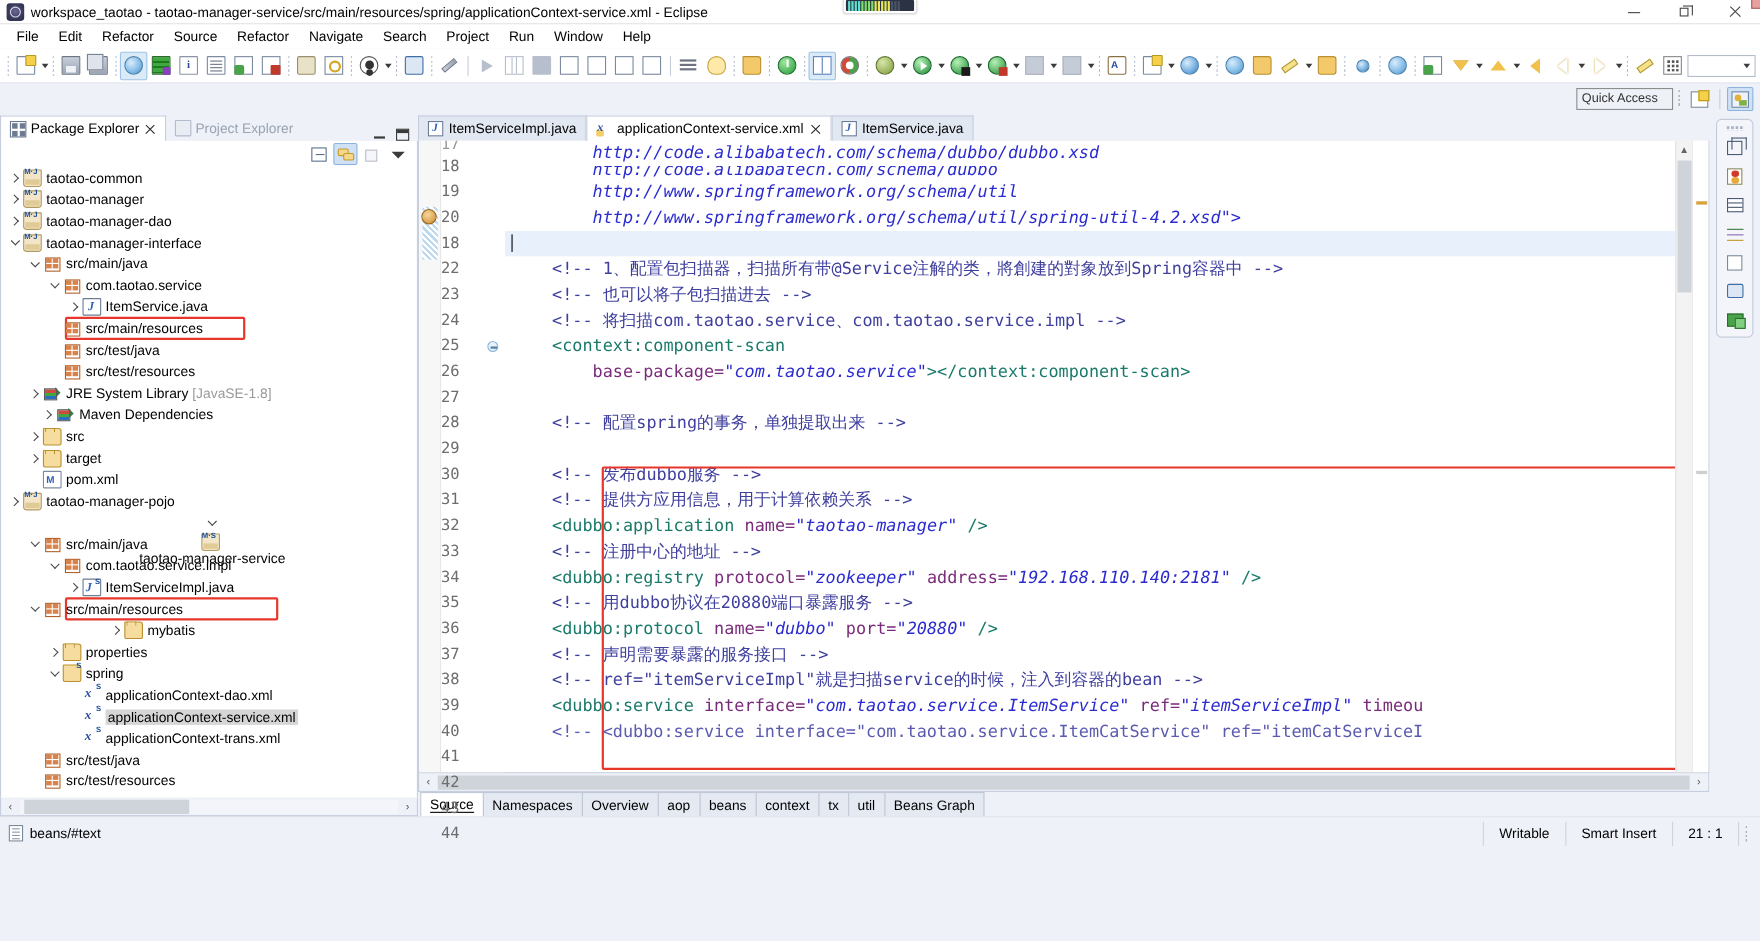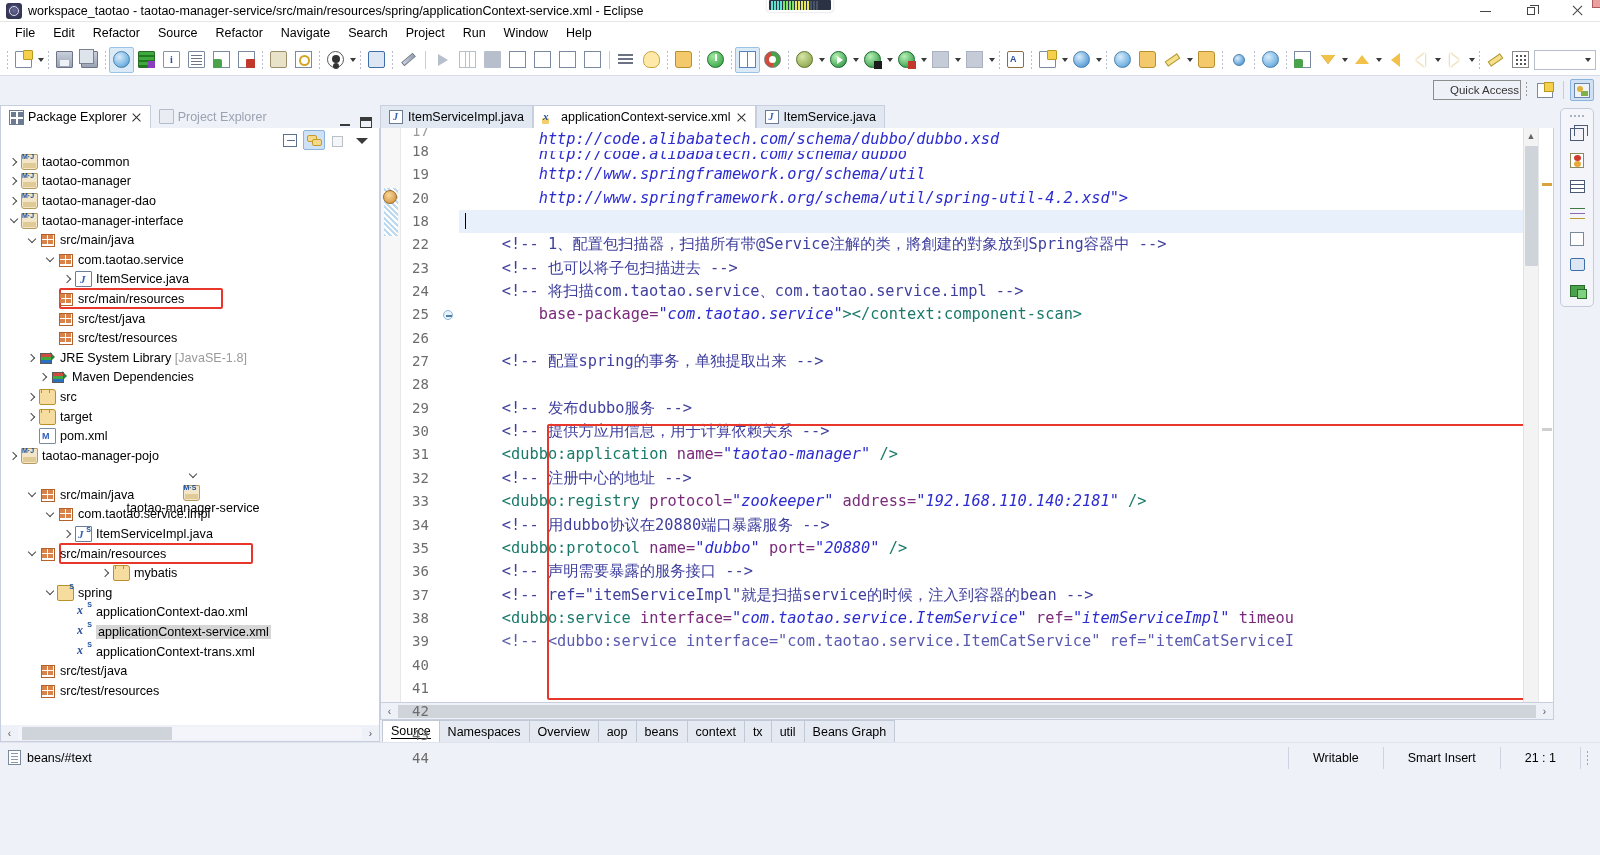--- a/index.html
+++ b/index.html
@@ -134,21 +134,21 @@
     background:radial-gradient(#555 40%,transparent 41%) 0 0/4px 4px;}
   .i-marker{background:#f6e08a;border:1px solid #b09a3c;transform:rotate(-35deg);height:6px;width:15px;}
 
   #tb-right{ margin-left:auto; display:flex; align-items:center; padding-right:4px;}
   .tb-combo{ width:62px;height:20px;border:1px solid #b5bdca;background:#fff;display:flex;align-items:center;justify-content:flex-end;padding-right:4px;}
   .tb-combo:after{content:"";border-left:3.5px solid transparent;border-right:3.5px solid transparent;border-top:4px solid #3a3a3a;}
 
   
   #qa-row{ height:28px;background:#eef1f8;display:flex;align-items:center;justify-content:flex-end;padding-right:6px;gap:2px;}
   #qa-box{ width:88px;height:20px;border:1px solid #8d8d8d;background:#eef1f8;color:#333;
-    font-size:11.5px;display:flex;align-items:center;padding-left:16px;}
+    font-size:11.5px;display:flex;align-items:center;padding-left:4px;}
   .qa-dots{width:8px;height:20px;position:relative;}
   .qa-dots:after{content:"";position:absolute;left:3px;top:2px;width:1px;height:16px;
     background:repeating-linear-gradient(to bottom,#999 0 2px,transparent 2px 4px);}
   .persp-btn{width:24px;height:22px;display:flex;align-items:center;justify-content:center;}
   .persp-btn.active{background:#cfe2f5;border:1px solid #8ab3dd;border-radius:2px;}
   .i-persp1{width:16px;height:15px;background:#fff;border:1.2px solid #7b8aa0;position:relative;}
   .i-persp1:after{content:"";position:absolute;right:-2px;top:-2px;width:8px;height:8px;background:#f5d14b;border:1px solid #b89a20;}
   .i-persp2{width:16px;height:15px;background:#eef3fa;border:1.2px solid #6f86a8;position:relative;}
   .i-persp2:after{content:"";position:absolute;left:2px;top:2px;width:6px;height:6px;background:#e0b23c;border-radius:50%;}
   .i-persp2:before{content:"";position:absolute;right:1px;bottom:1px;width:7px;height:5px;background:#7fb04a;}
@@ -253,21 +253,21 @@
   .e-java:after{content:"J";position:absolute;left:3px;top:-1px;font:italic 700 10px/14px "Liberation Serif",serif;color:#2f5fb8;}
   .e-xml:after{content:"x";position:absolute;left:1px;top:-1px;font:italic 700 11px/14px "Liberation Serif",serif;color:#2b4f9e;}
   .e-xml:before{content:"";position:absolute;left:0;bottom:0;width:7px;height:6px;background:#f2cf6a;border-radius:1px;}
 
   #ed-body{ flex:1; display:flex; background:#fff; border:1px solid #c7cedd; border-top:none; min-height:0; position:relative;}
   #ed-ruler-left{ width:20px; background:#f7f7f7; border-right:1px solid #e7e7e7;position:relative;flex:none;}
   #ed-annot{position:absolute;left:3px;top:60px;width:14px;height:48px;
      background:repeating-linear-gradient(45deg,#bcd9ef 0 2px,#ffffff 2px 4px);}
   .warnmark{position:absolute;left:2px;top:62px;width:14px;height:14px;border-radius:50%;
      background:radial-gradient(circle at 40% 35%,#f7d79a,#cf8a32);border:1px solid #9a6a20;}
-  #ed-lines{ width:46px; background:#fff;flex:none;text-align:center;padding-right:7px;
+  #ed-lines{ width:46px; background:#fff;flex:none;text-align:left;padding-right:7px;
      font-family:"DejaVu Sans Mono", monospace; font-size:14px; color:#6d6d6d; padding-top:0;}
   .lnum{height:23.35px;line-height:23.35px;position:relative;}
   .fold{position:absolute;right:-13px;top:7px;width:10px;height:10px;border-radius:50%;border:1px solid #8fb6d6;background:#e8f2fa;}
   .fold:after{content:"";position:absolute;left:2px;top:4px;width:6px;height:1.2px;background:#4f7fa8;}
   #ed-fold{width:12px;flex:none;background:#fff;}
   #ed-code{ flex:1; position:relative; overflow:hidden; font-family:"DejaVu Sans Mono", monospace; font-size:15.3px;}
   .cline{height:23.35px;line-height:23.35px;white-space:pre;padding-left:6px;}
   .cline.cur{background:#e8f0fb;}
   .k-url{color:#2b2bd0;font-style:italic;}
   .k-cmt{color:#3f3f9e;}
@@ -314,21 +314,21 @@
   .i-console{width:15px;height:13px;background:#dce7f3;border:1.5px solid #3d6ea8;border-radius:2px;}
   .i-progress{width:15px;height:12px;background:#4aa34a;border:1px solid #2a6b2a;position:relative;}
   .i-progress:after{content:"";position:absolute;right:-3px;bottom:-3px;width:8px;height:8px;background:#7fd07f;border:1px solid #2a6b2a;}
 
   
   #statusbar{ height:30px;background:#eef1f8;display:flex;align-items:center;font-size:12.5px;border-top:1px solid #dfe3ec;}
   #sb-left{ display:flex;align-items:center;gap:6px;padding-left:8px;}
   .i-sbdoc{width:13px;height:15px;background:#fff;border:1px solid #7a8a9a;position:relative;}
   .i-sbdoc:after{content:"";position:absolute;left:2px;top:2px;right:2px;height:1px;background:#8a98a8;box-shadow:0 3px 0 #8a98a8,0 6px 0 #8a98a8,0 9px 0 #8a98a8;}
   #sb-right{ margin-left:auto; display:flex;align-items:center;height:30px;}
-  .sb-cell{ padding:0 24px;height:22px;display:flex;align-items:center;border-left:1px solid #cdd4e0;}
+  .sb-cell{ padding:0 14px;height:22px;display:flex;align-items:center;border-left:1px solid #cdd4e0;}
   .sb-dots{width:12px;height:22px;border-left:1px solid #cdd4e0;position:relative;margin-right:8px;}
   .sb-dots:after{content:"";position:absolute;left:6px;top:4px;width:1px;height:14px;
      background:repeating-linear-gradient(to bottom,#9aa3b2 0 2px,transparent 2px 4px);}
 </style>
 </head>
 <body>
 
 <div id="titlebar">
   <div class="tb-icon"></div>
   <div class="tb-title">workspace_taotao - taotao-manager-service/src/main/resources/spring/applicationContext-service.xml - Eclipse</div>
@@ -717,20 +717,25 @@
         <div class="redbox" style="left: 58px; top: 391px; height: 21px; width: 194px;"></div>
         <div class="trow" style="padding-left: 24px;">
           <span class="twist d"></span>
           <span class="tico ic-pkg"></span>
           <span class="tlabel">src/main/resources</span>
         </div>
         <div class="trow" style="padding-left: 62px; margin-left: 36px;">
           <span class="twist r"></span>
           <span class="tico ic-folder"></span>
           <span class="tlabel">mybatis</span>
+        </div>
+        <div class="trow" style="padding-left: 42px;">
+          <span class="twist r"></span>
+          <span class="tico ic-folder"></span>
+          <span class="tlabel">properties</span>
         </div>
         <div class="trow" style="padding-left: 42px;">
           <span class="twist d"></span>
           <span class="tico ic-folders"></span>
           <span class="tlabel">spring</span>
         </div>
         <div class="trow" style="padding-left: 60px;">
           <span class="twist "></span>
           <span class="tico ic-xml"></span>
           <span class="tlabel">applicationContext-dao.xml</span>
@@ -821,20 +826,21 @@
       <div id="ed-code">
         <div id="redbox-code"></div>
       <div class="cline"><span class="k-url">        http://code.alibabatech.com/schema/dubbo/dubbo.xsd</span></div>
           <div class="cline" style="height: 12px; line-height: 6px; overflow: hidden;"><span class="k-url">        http://code.alibabatech.com/schema/dubbo</span></div>
           <div class="cline"><span class="k-url">        http://www.springframework.org/schema/util</span></div>
           <div class="cline"><span class="k-url">        http://www.springframework.org/schema/util/spring-util-4.2.xsd"&gt;</span></div>
           <div class="cline cur"><span class="caret"></span></div>
           <div class="cline"><span class="k-cmt">    &lt;!-- 1、配置包扫描器，扫描所有带@Service注解的类，將創建的對象放到Spring容器中 --&gt;</span></div>
           <div class="cline"><span class="k-cmt">    &lt;!-- 也可以将子包扫描进去 --&gt;</span></div>
           <div class="cline"><span class="k-cmt">    &lt;!-- 将扫描com.taotao.service、com.taotao.service.impl --&gt;</span></div>
+          <div class="cline"><span class="k-tag">    &lt;context:component-scan</span></div>
           <div class="cline"><span class="k-attr">        base-package=</span><span class="k-val">"com.taotao.service"</span><span class="k-tag">&gt;&lt;/context:component-scan&gt;</span></div>
           <div class="cline"></div>
           <div class="cline"><span class="k-cmt">    &lt;!-- 配置spring的事务，单独提取出来 --&gt;</span></div>
           <div class="cline"></div>
           <div class="cline"><span class="k-cmt">    &lt;!-- 发布dubbo服务 --&gt;</span></div>
           <div class="cline"><span class="k-cmt">    &lt;!-- 提供方应用信息，用于计算依赖关系 --&gt;</span></div>
           <div class="cline"><span class="k-tag">    &lt;dubbo:application </span><span class="k-attr">name=</span><span class="k-val">"taotao-manager"</span><span class="k-tag"> /&gt;</span></div>
           <div class="cline"><span class="k-cmt">    &lt;!-- 注册中心的地址 --&gt;</span></div>
           <div class="cline"><span class="k-tag">    &lt;dubbo:registry </span><span class="k-attr">protocol=</span><span class="k-val">"zookeeper"</span><span class="k-attr"> address=</span><span class="k-val">"192.168.110.140:2181"</span><span class="k-tag"> /&gt;</span></div>
           <div class="cline"><span class="k-cmt">    &lt;!-- 用dubbo协议在20880端口暴露服务 --&gt;</span></div>

